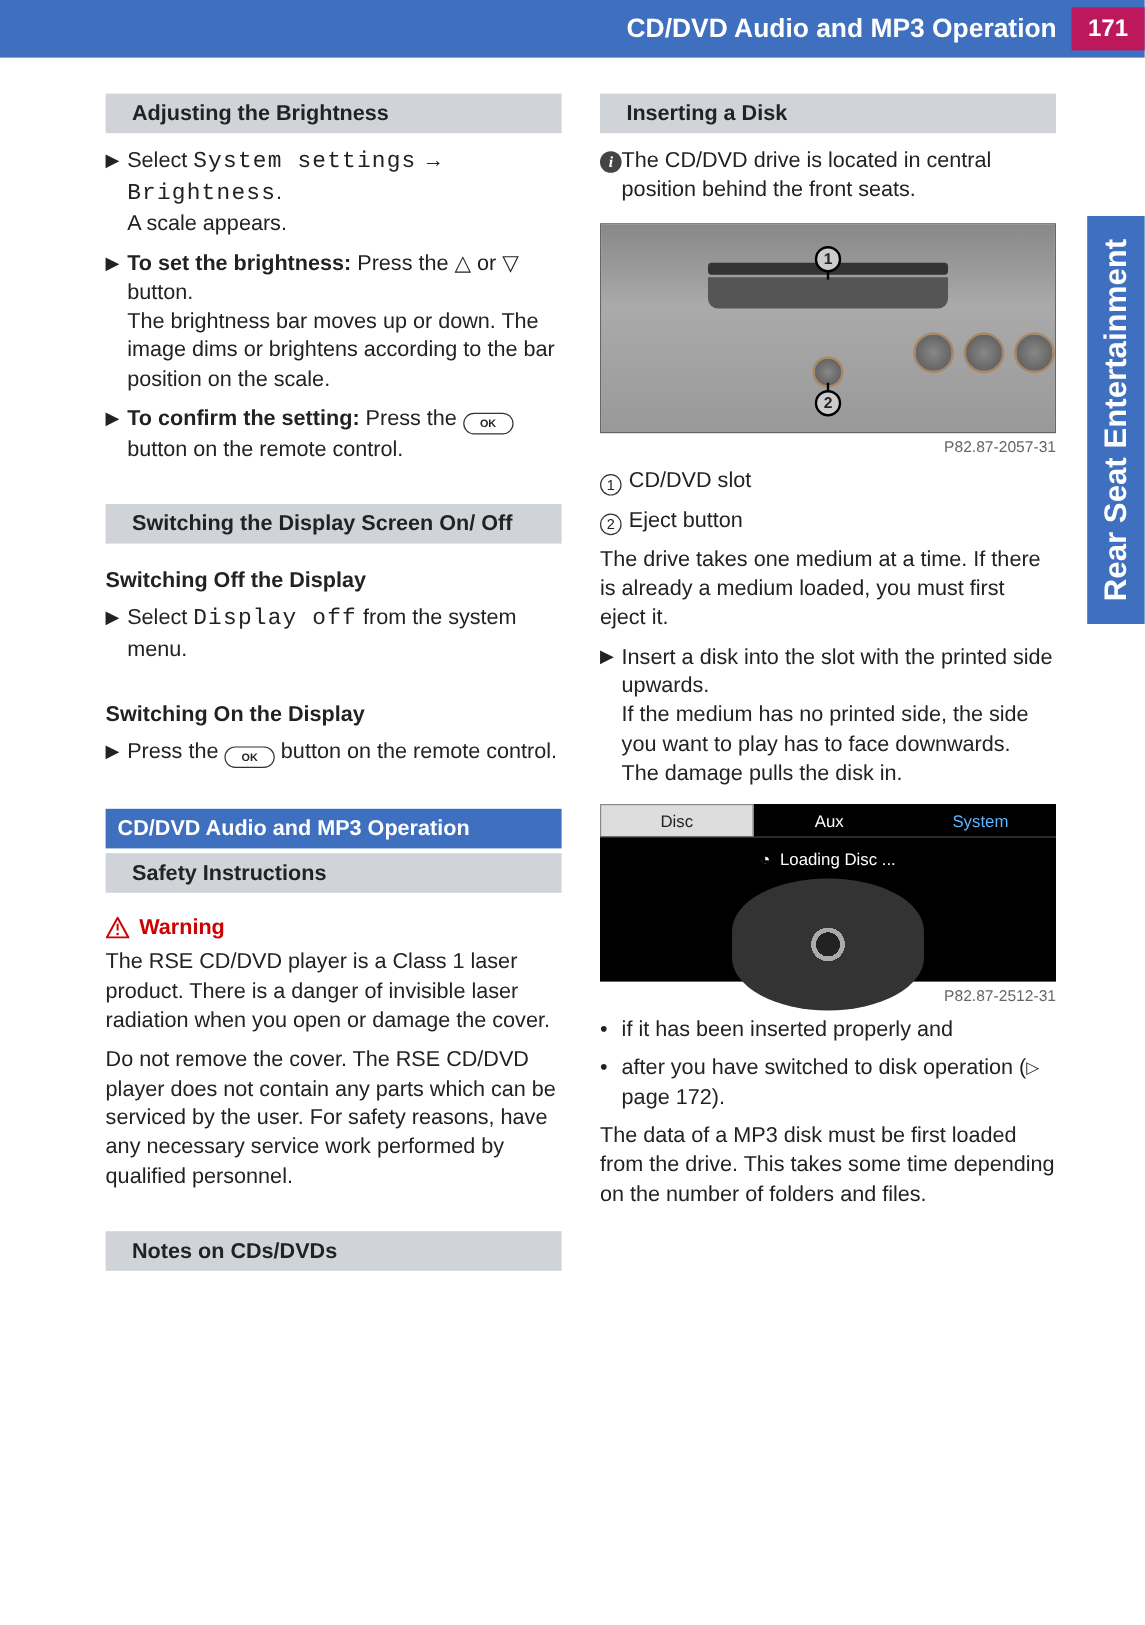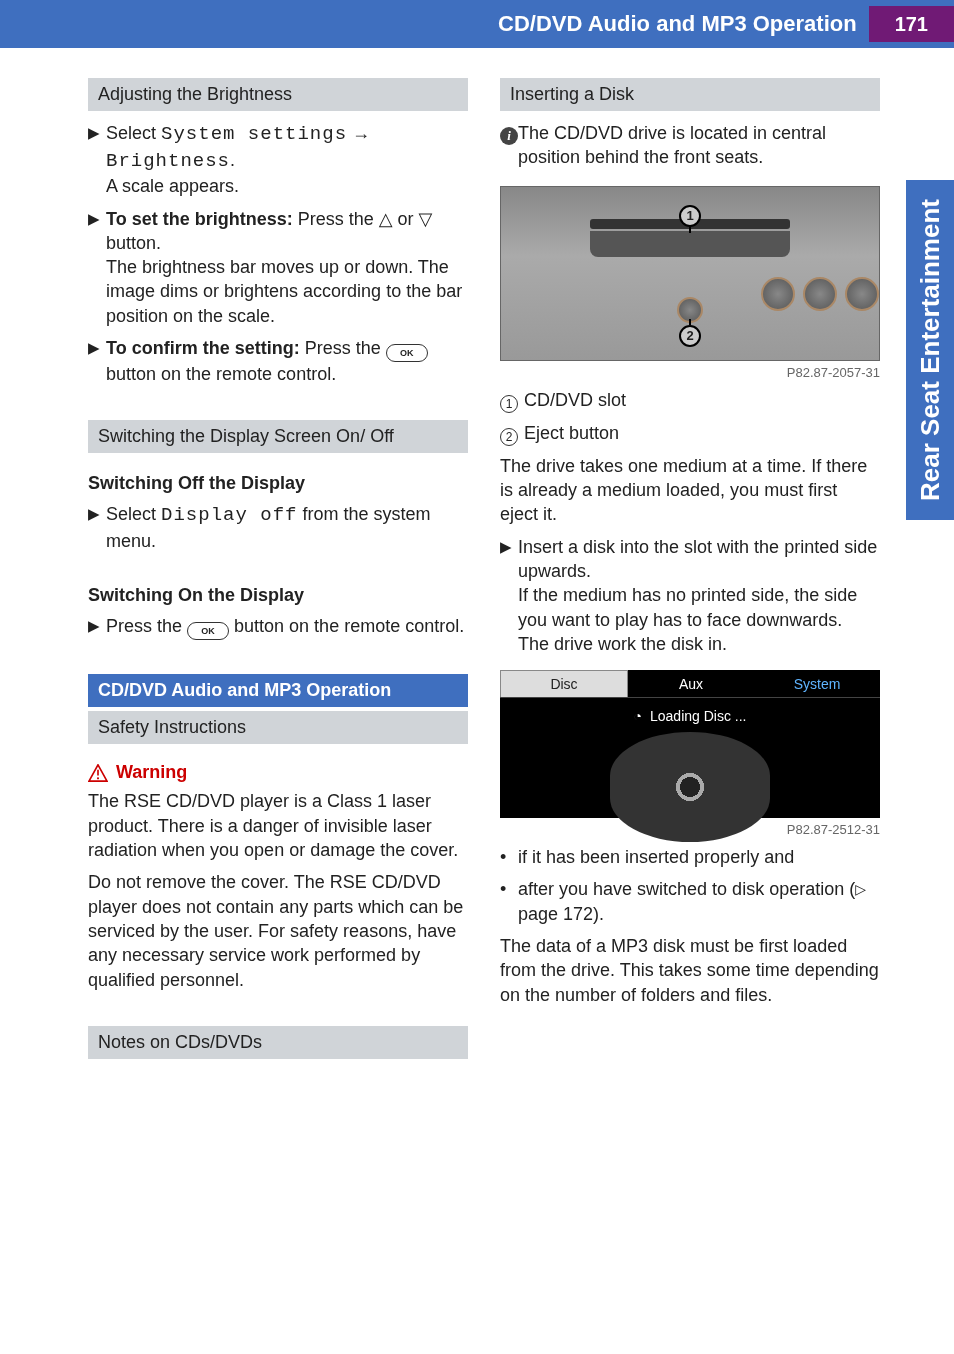--- a/index.html
+++ b/index.html
@@ -21,25 +21,25 @@
     justify-content: flex-end;
     align-items: center;
     padding-right: 0;
   }
   .header-title {
     font-size: 22px;
     font-weight: bold;
     padding-right: 12px;
   }
   .page-num {
-    background: #701a75;
+    background: #be185d;
     height: 36px;
     display: flex;
     align-items: center;
-    padding: 0 26px;
+    padding: 0 14px;
     font-size: 20px;
     font-weight: bold;
   }
   .thumb-tab {
     position: absolute;
     right: 0;
     top: 180px;
     width: 48px;
     height: 340px;
     background: #3f6fbf;
@@ -57,22 +57,22 @@
     padding: 30px 50px 0 88px;
     gap: 32px;
   }
   .col {
     width: 380px;
     display: flex;
     flex-direction: column;
   }
   .sec-head-grey {
     background: #d0d4d8;
-    font-weight: normal;
-    padding: 6px 10px;
+    font-weight: bold;
+    padding: 6px 22px;
     margin-bottom: 10px;
   }
   .sec-head-blue {
     background: #3f6fbf;
     color: #fff;
     font-weight: bold;
     padding: 6px 10px;
     margin-bottom: 4px;
   }
   .sub-head {
@@ -383,21 +383,21 @@
       <span class="circ">2</span><span>Eject button</span>
     </div>
 
     <p class="para">The drive takes one medium at a time. If there is already a medium loaded, you must first eject it.</p>
 
     <div class="bullet-item">
       <div class="bullet-mark">▶</div>
       <div class="bullet-body">
         <span>Insert a disk into the slot with the printed side upwards.</span><br>
         <span>If the medium has no printed side, the side you want to play has to face downwards.</span><br>
-        <span>The drive work the disk in.</span>
+        <span>The damage pulls the disk in.</span>
       </div>
     </div>
 
     <div class="fig2">
       <div class="fig2-tabs">
         <div class="fig2-tab active">Disc</div>
         <div class="fig2-tab">Aux</div>
         <div class="fig2-tab sys">System</div>
       </div>
       <div class="fig2-loading">

